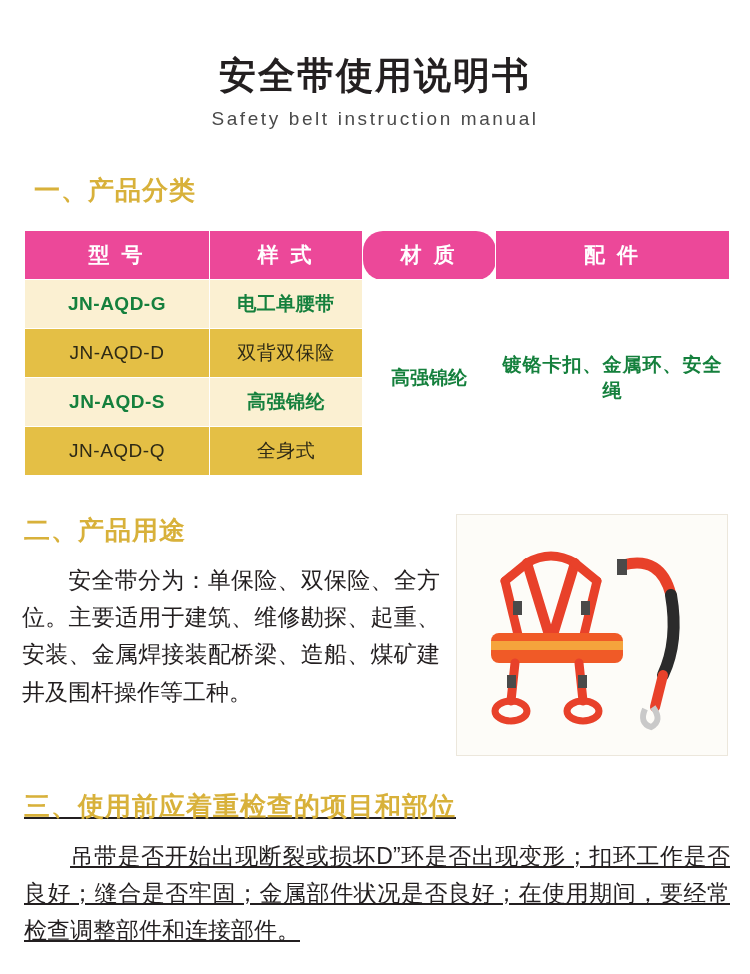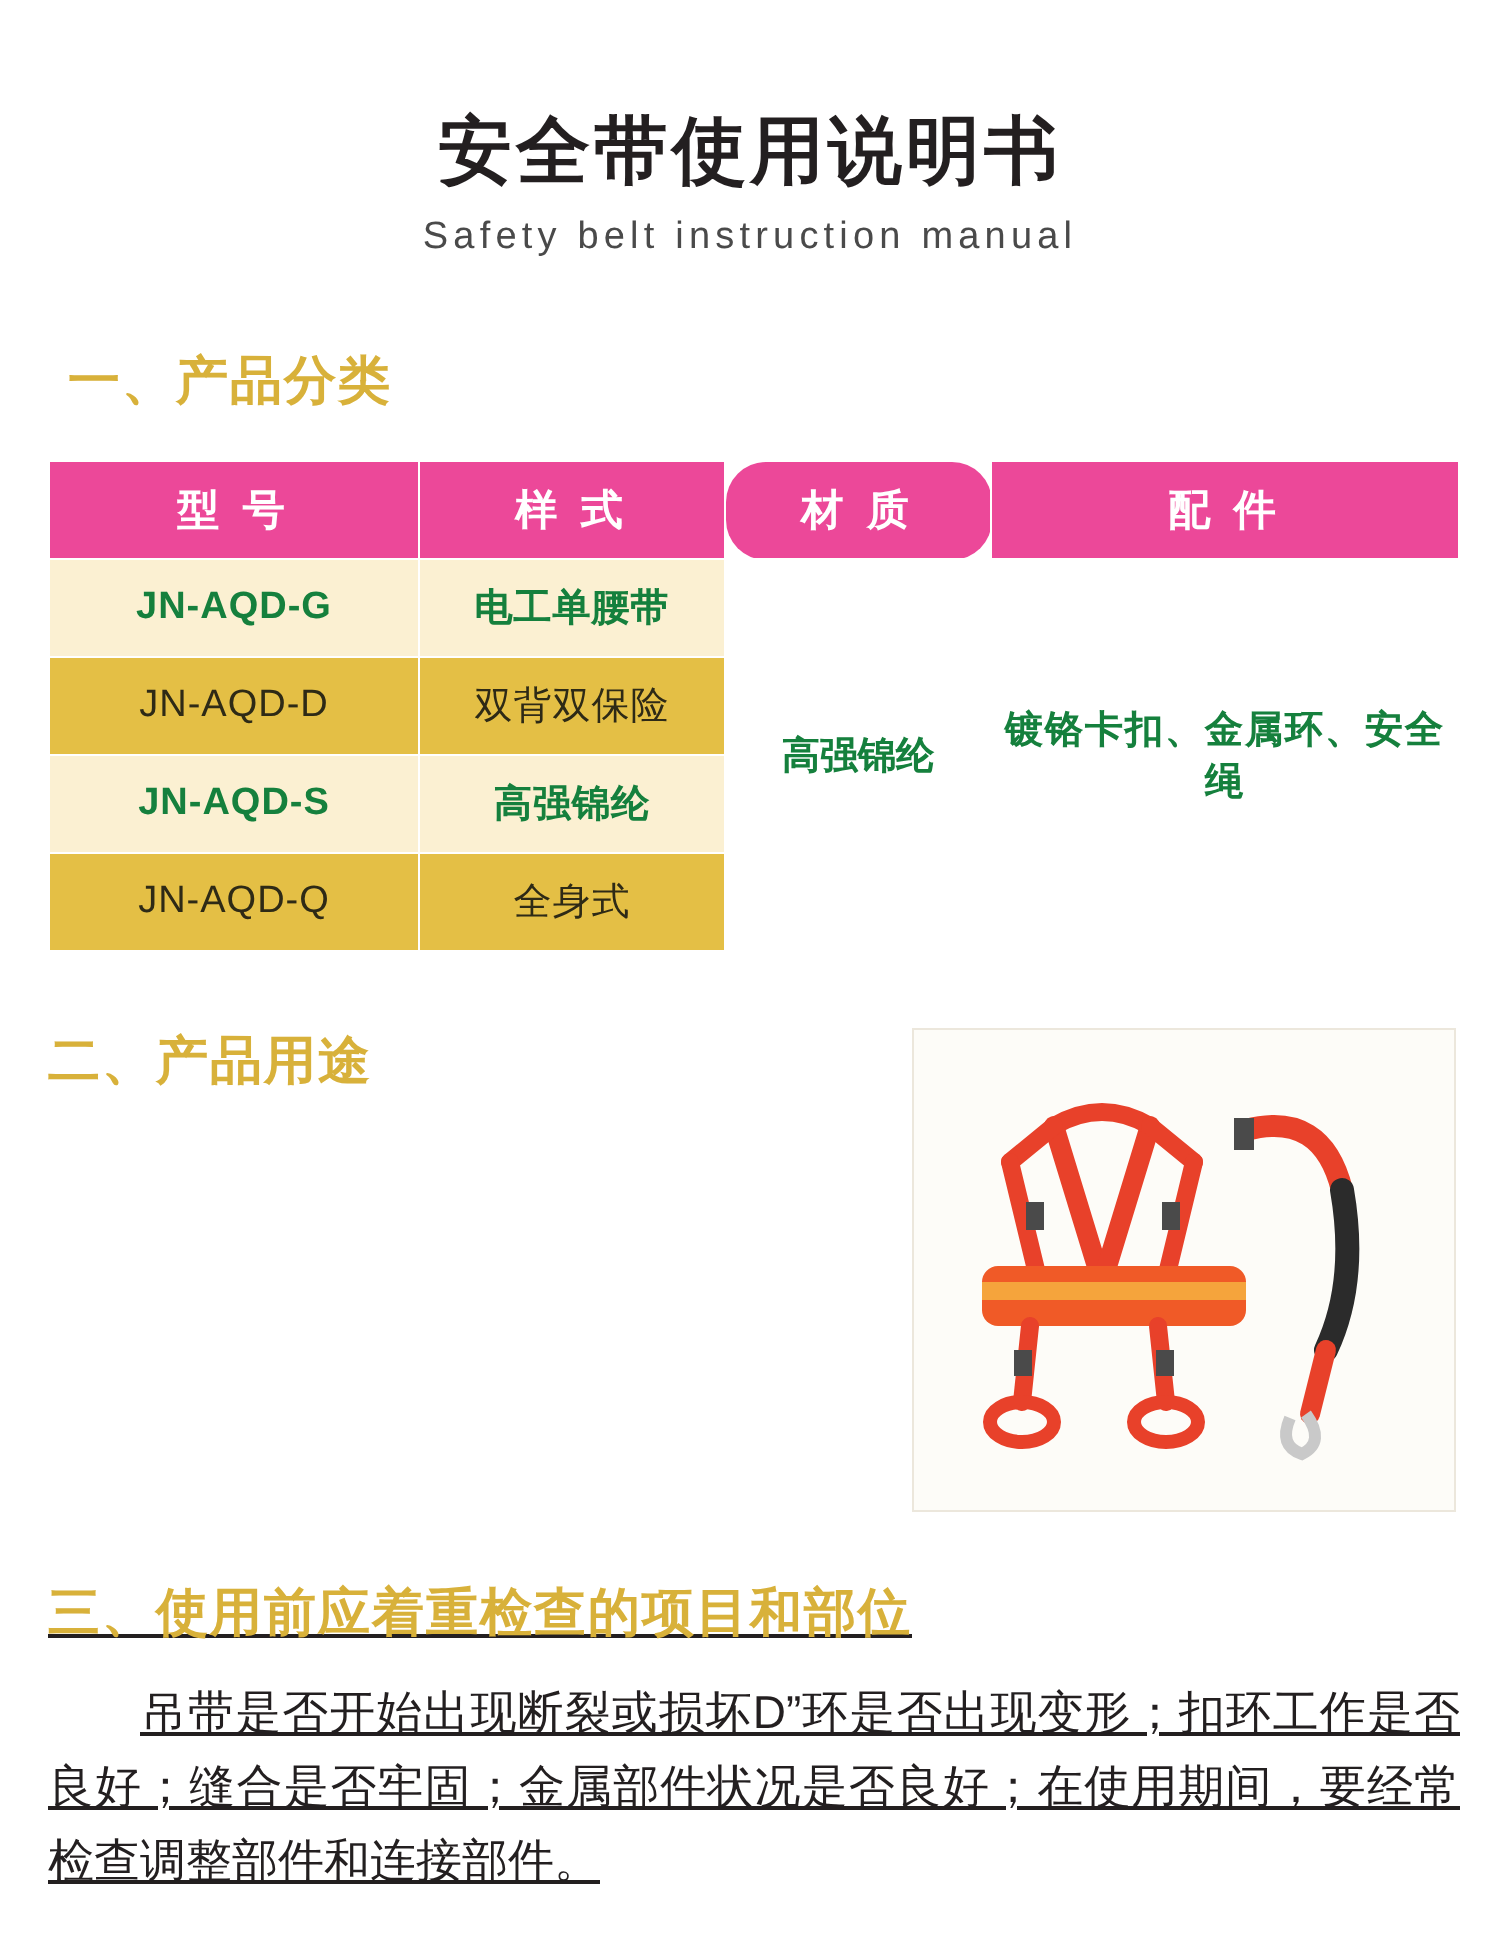--- a/index.html
+++ b/index.html
@@ -197,20 +197,21 @@
           <td class="model">JN-AQD-Q</td>
           <td class="style">全身式</td>
         </tr>
       </tbody>
     </table>
   </div>
 
   <div class="sec2">
     <div class="sec2-left">
       <div class="section-heading sec2-heading">二、产品用途</div>
+      <div class="sec2-body"><span class="indent"></span><span>安全带分为：单保险、双保险、全方位。主要适用于建筑、维修勘探、起重、安装、金属焊接装配桥梁、造船、煤矿建井及围杆操作等工种。</span></div>
     </div>
 
     <div class="product-image">
       <svg width="270" height="240" viewBox="0 0 270 240">
         <rect x="0" y="0" width="270" height="240" fill="#fdfcf8"></rect>
 
         <path d="M70 48 L92 120" stroke="#e8412a" stroke-width="10" fill="none" stroke-linecap="round"></path>
         <path d="M118 48 L96 120" stroke="#e8412a" stroke-width="10" fill="none" stroke-linecap="round"></path>
         <path d="M70 48 Q94 34 118 48" stroke="#e8412a" stroke-width="9" fill="none"></path>
         <path d="M48 66 L70 48" stroke="#e8412a" stroke-width="9" fill="none" stroke-linecap="round"></path>

